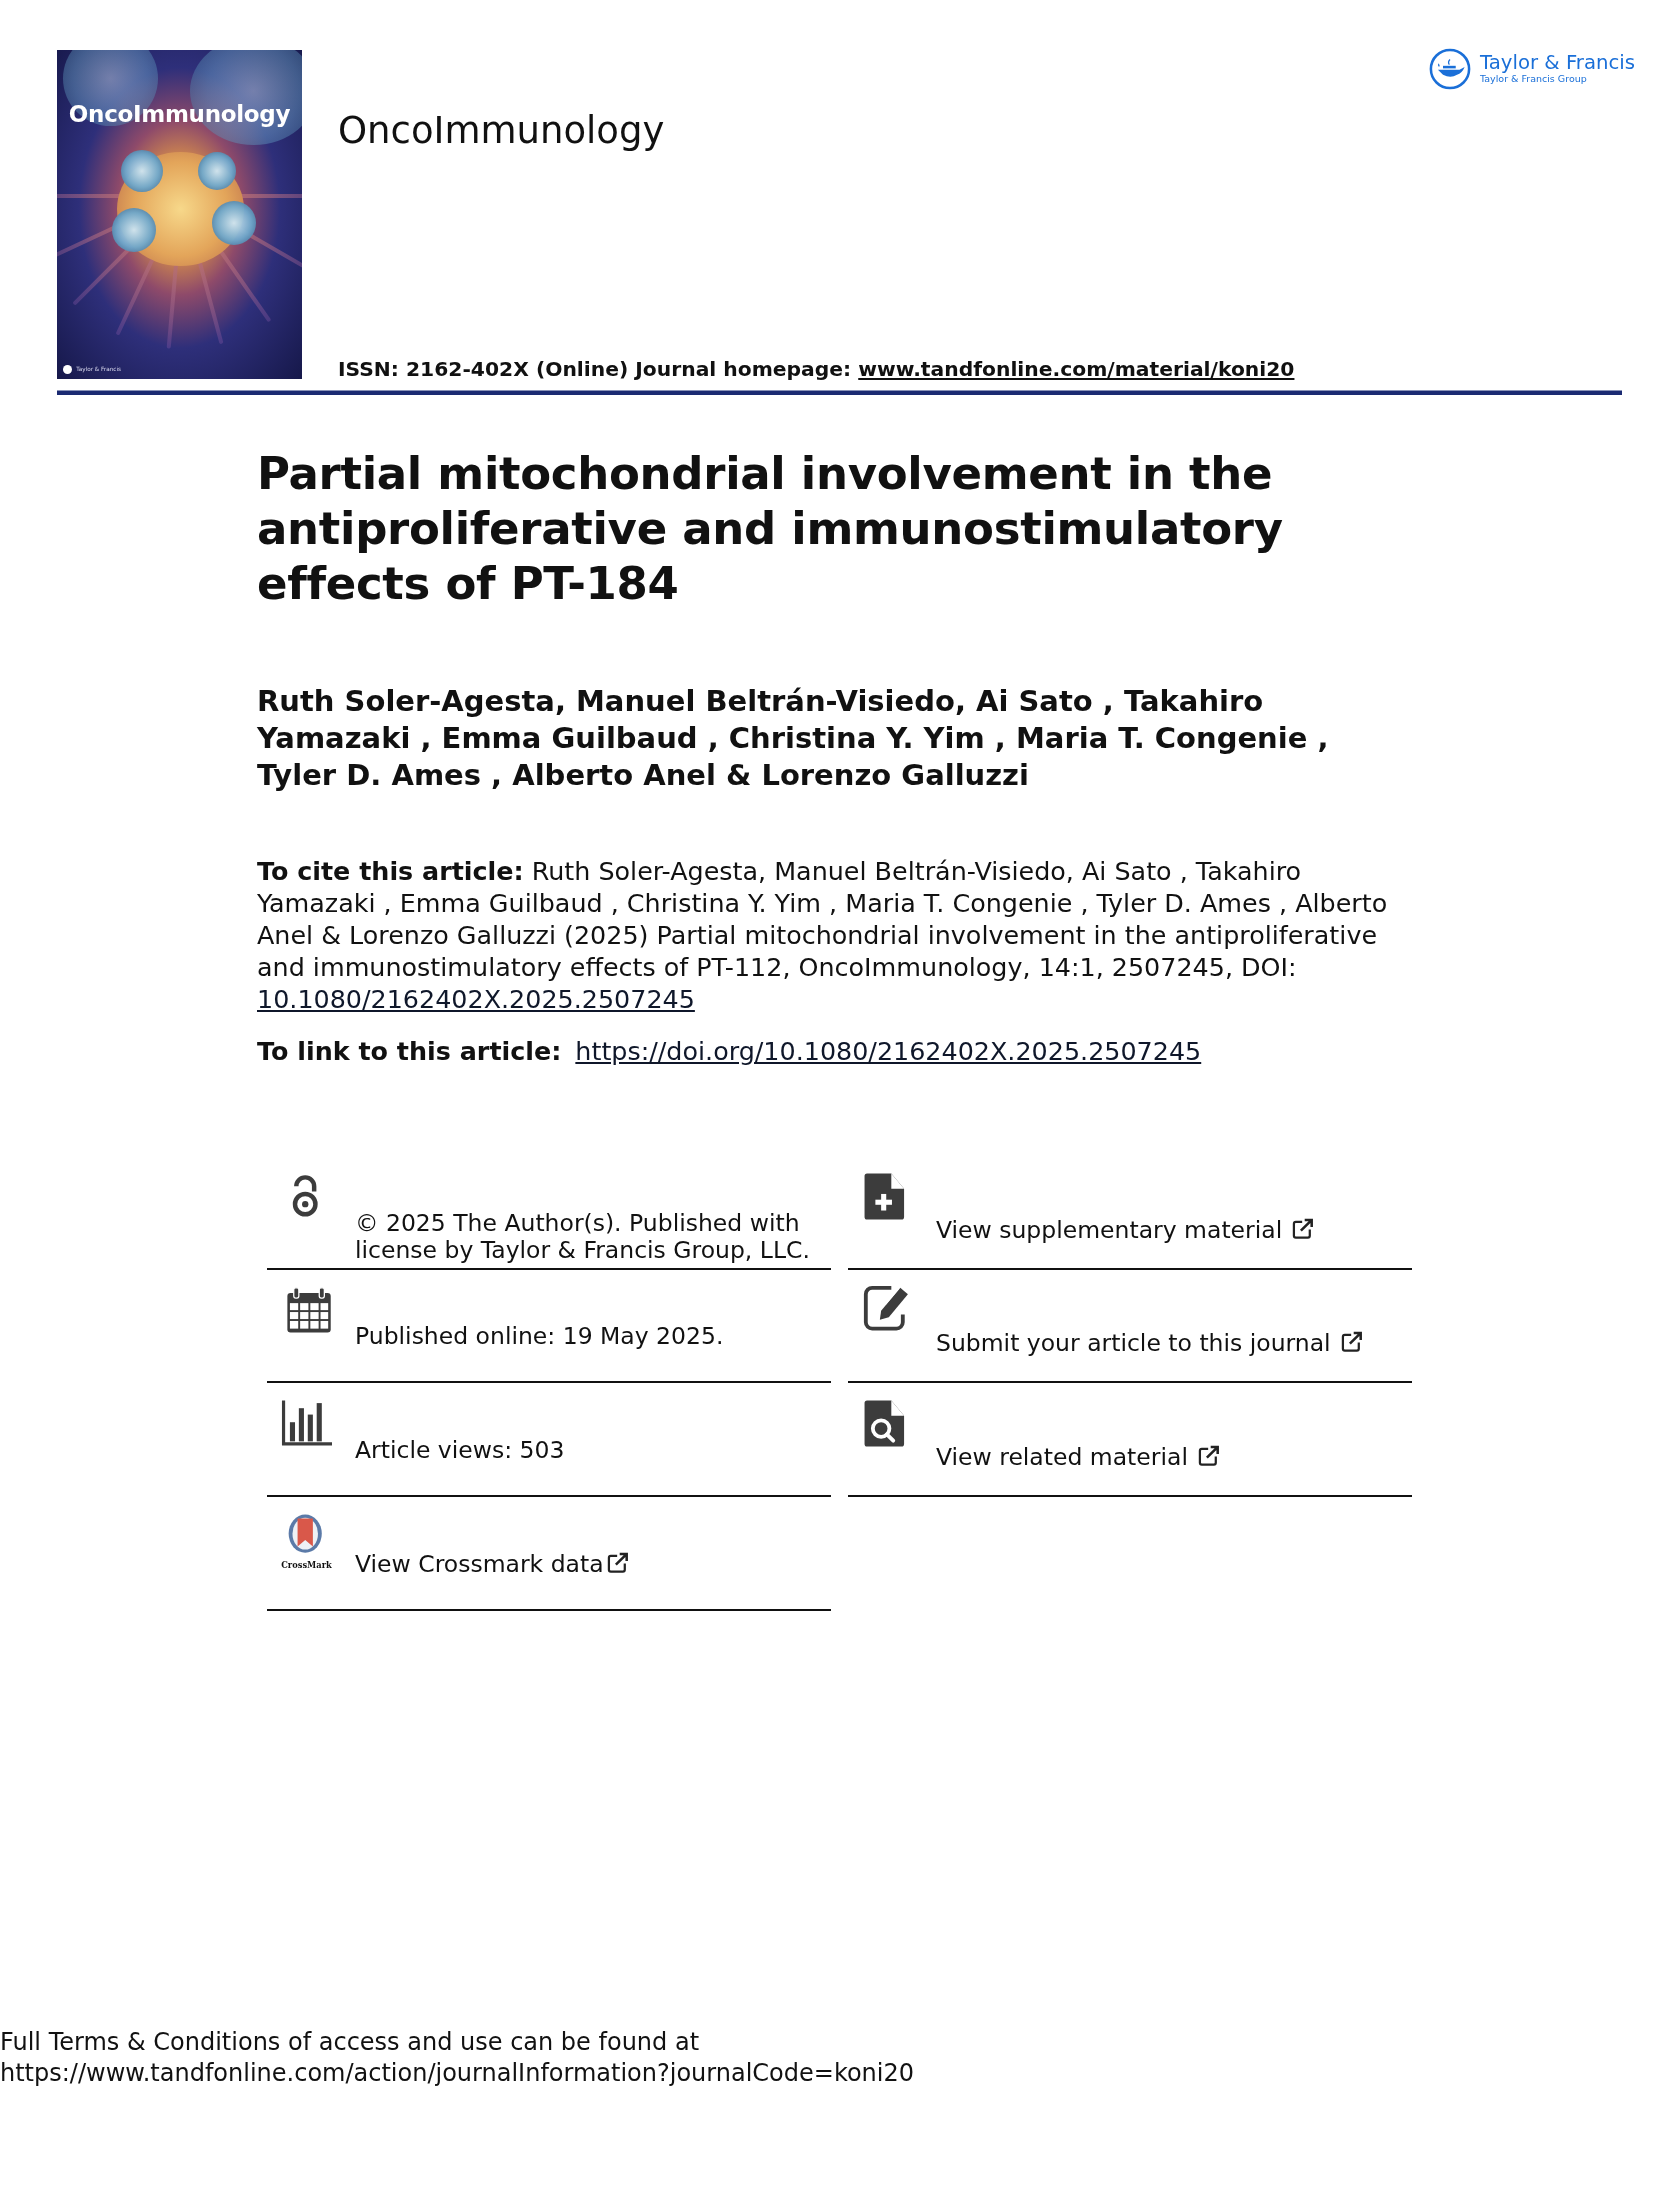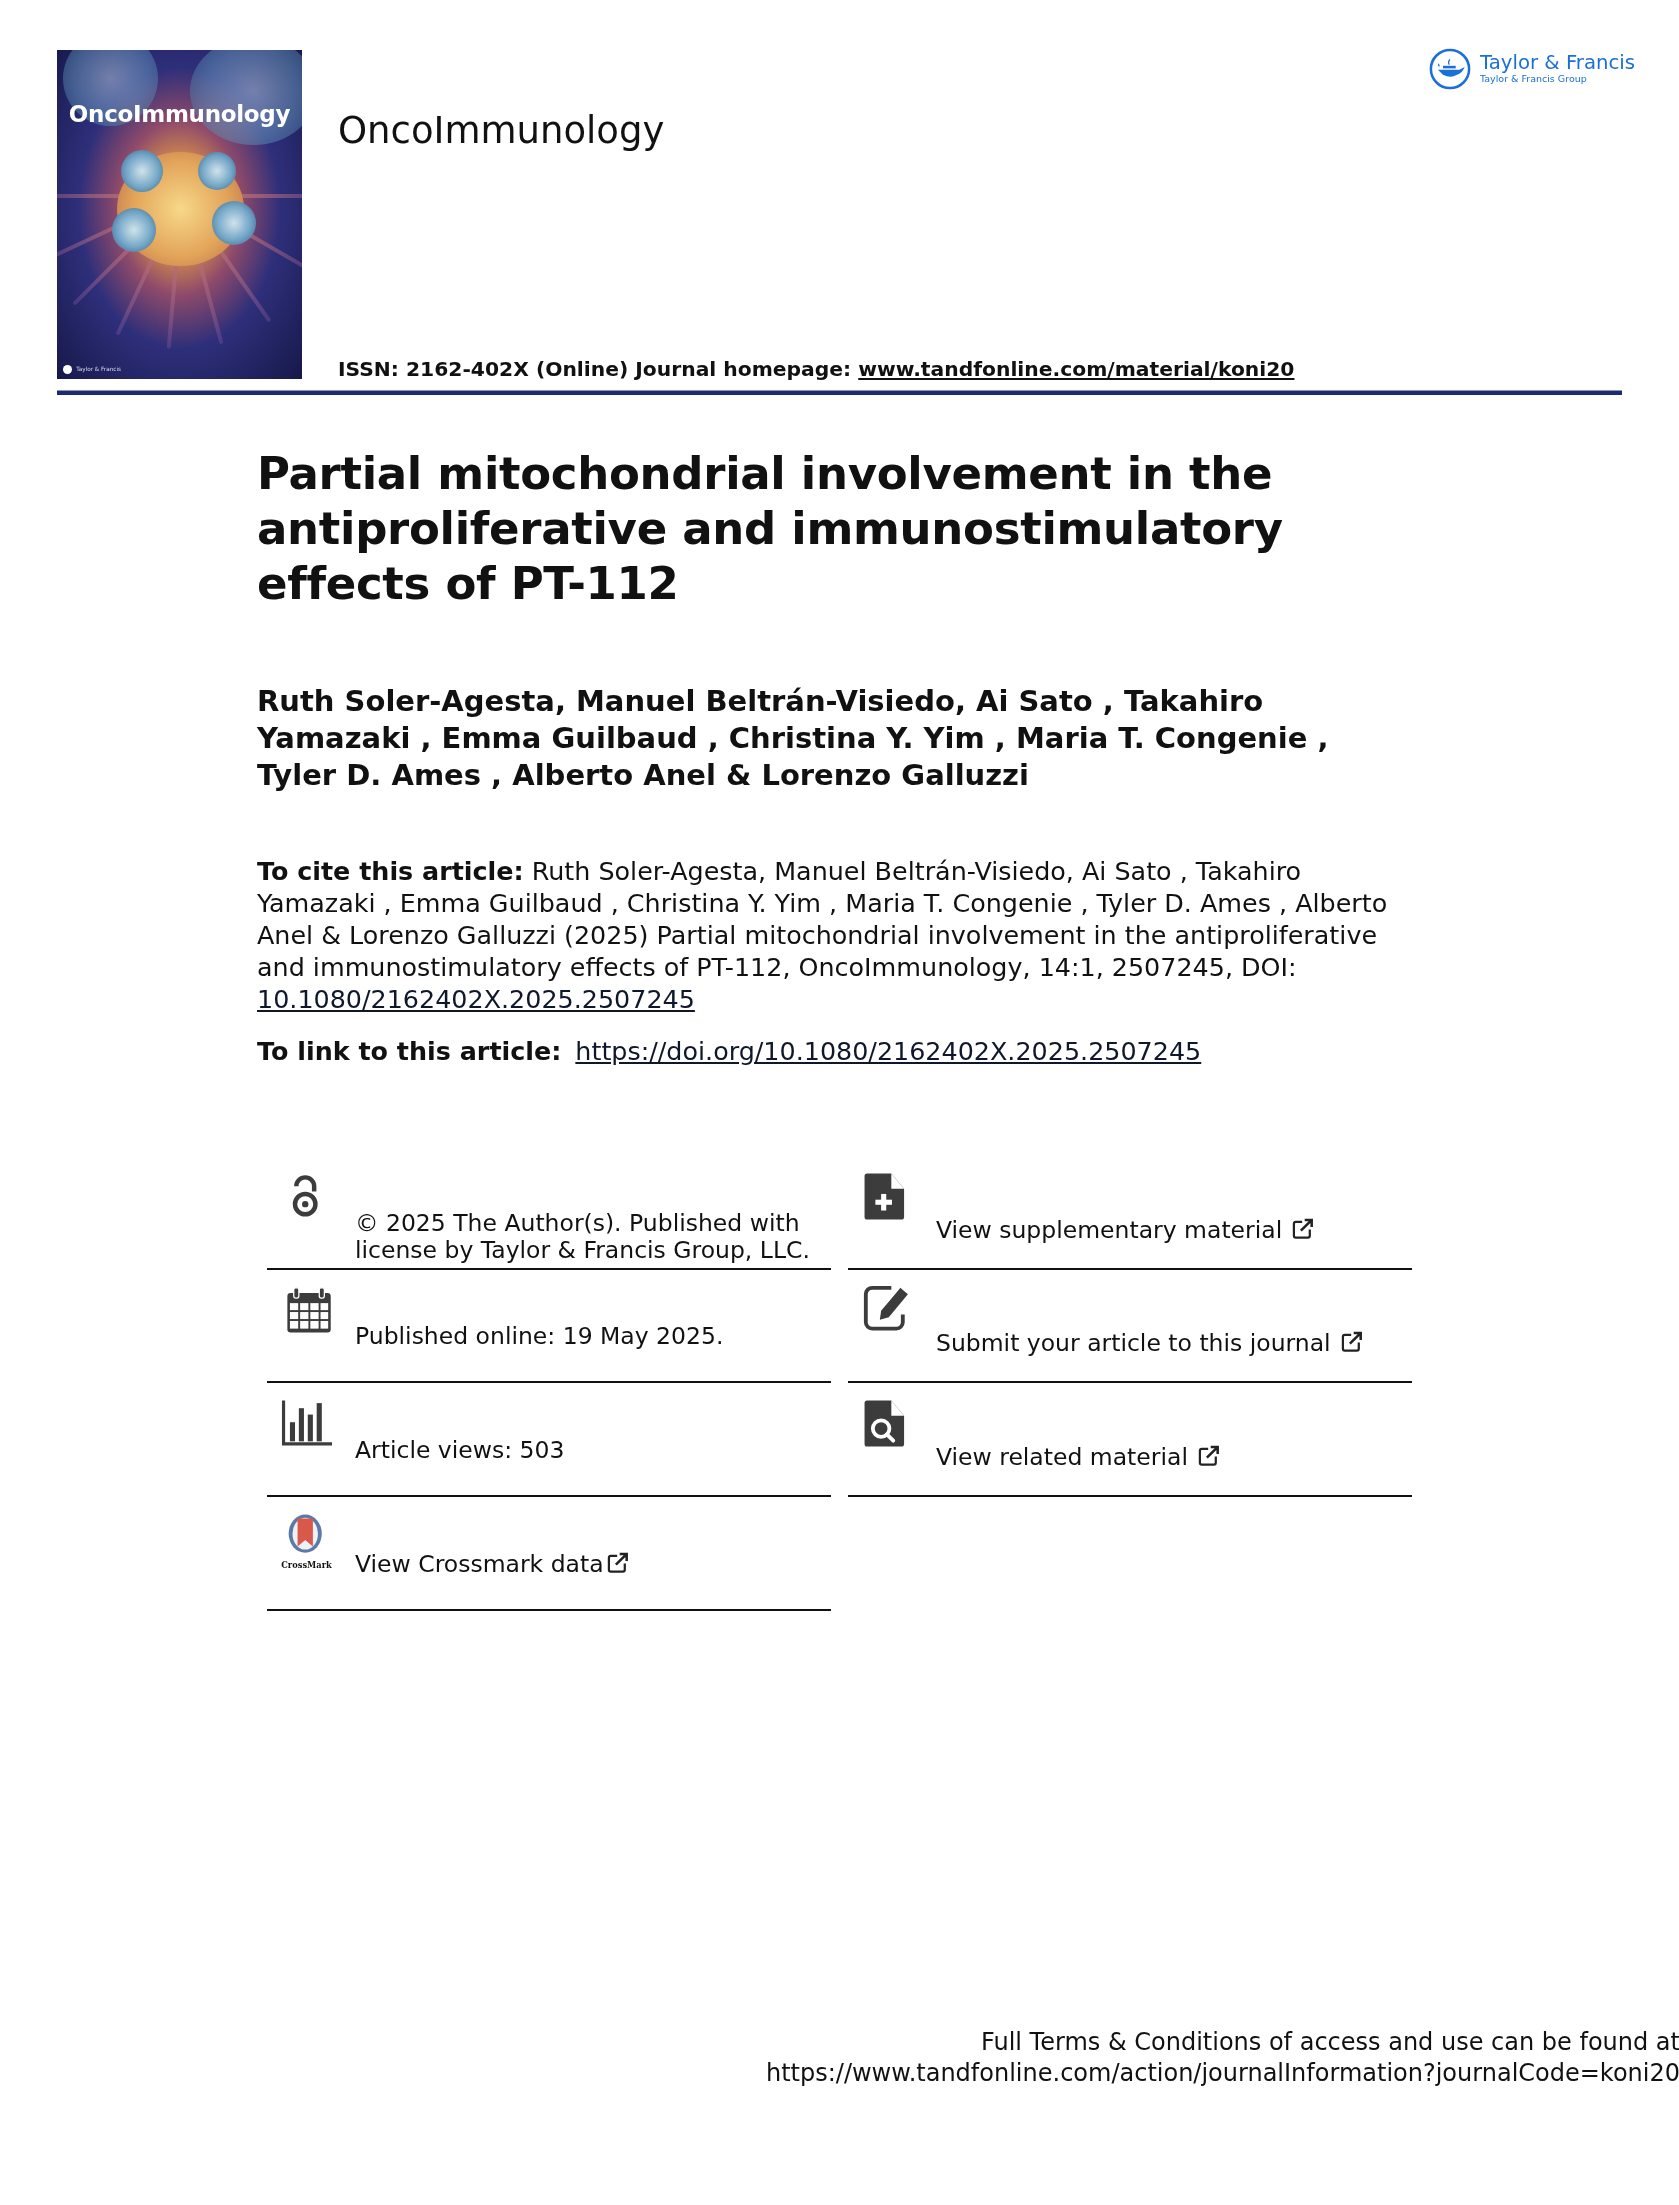--- a/index.html
+++ b/index.html
@@ -52,21 +52,21 @@
     .cite a, .link a { color: #0f172a; text-decoration: underline; margin-top: 39px; }
     .link { left: 257px; top: 1035px; font-size: 25.4px; line-height: 32px; color: #111; white-space: nowrap; }
     .link b { margin-right: 14px; }
 
     
     .info-cell { position: absolute; width: 564px; height: 111px; border-bottom: 2.5px solid #111; }
     .info-cell .icon { position: absolute; left: 14px; top: 14px; width: 51px; height: 51px; }
     .info-cell .text { position: absolute; left: 88px; top: 25.4px; font-size: 23.5px; line-height: 27px; color: #111; margin-top: 28px; }
     .ext { display: inline-block; width: 21.6px; height: 21.6px; margin-left: 10.2px; vertical-align: -1.3px; }
 
-    .footer { left: 0; width: 1680px; top: 2027px; text-align: right; font-size: 24px; line-height: 30.5px; color: #111; }
+    .footer { left: 0; width: 1680px; top: 2027px; text-align: left; font-size: 24px; line-height: 30.5px; color: #111; }
   </style>
 </head>
 <body>
 
 <div class="abs cover">
   <div class="blob" style="left:6.4px;top:-19px;width:95px;height:95px;opacity:.45;"></div>
   <div class="blob" style="left:133px;top:-12.7px;width:127px;height:108px;opacity:.45;"></div>
   <div class="ray" style="transform:rotate(-60deg);"></div>
   <div class="ray" style="transform:rotate(-35deg);"></div>
   <div class="ray" style="transform:rotate(-15deg);"></div>
@@ -103,21 +103,21 @@
     <div class="sub">Taylor &amp; Francis Group</div>
   </div>
 </div>
 
 <div class="abs issn">
   <span>ISSN: 2162-402X (Online) Journal homepage: </span><a>www.tandfonline.com/material/koni20</a>
 </div>
 
 <div class="abs rule-top"></div>
 
-<h1 class="abs title" style="margin:0;">Partial mitochondrial involvement in the antiproliferative and immunostimulatory effects of PT-112</h1>
+<h1 class="abs title" style="margin:0;">Partial mitochondrial involvement in the antiproliferative and immunostimulatory effects of PT-184</h1>
 
 <div class="abs authors">Ruth Soler-Agesta, Manuel Beltrán-Visiedo, Ai Sato , Takahiro Yamazaki , Emma Guilbaud , Christina Y. Yim , Maria T. Congenie , Tyler D. Ames , Alberto Anel &amp; Lorenzo Galluzzi</div>
 
 <div class="abs cite">
   <b>To cite this article:</b><span> Ruth Soler-Agesta, Manuel Beltrán-Visiedo, Ai Sato , Takahiro Yamazaki , Emma Guilbaud , Christina Y. Yim , Maria T. Congenie , Tyler D. Ames , Alberto Anel &amp; Lorenzo Galluzzi (2025) Partial mitochondrial involvement in the antiproliferative and immunostimulatory effects of PT-112, OncoImmunology, 14:1, 2507245, DOI: </span><a>10.1080/2162402X.2025.2507245</a>
 </div>
 
 <div class="abs link">
   <b>To link to this article:</b><a>https://doi.org/10.1080/2162402X.2025.2507245</a>
 </div>

